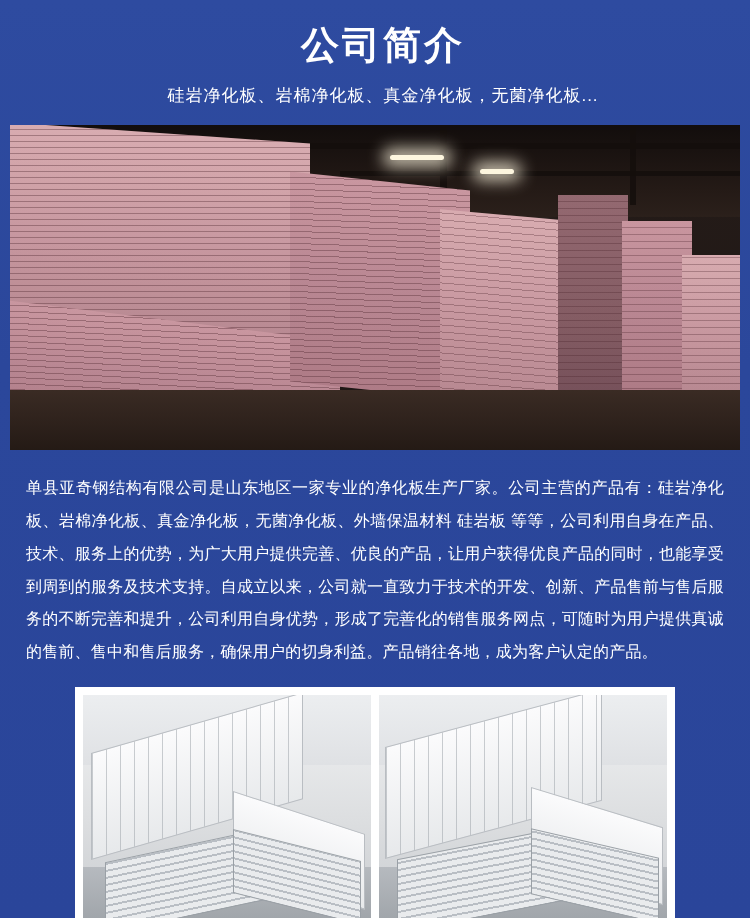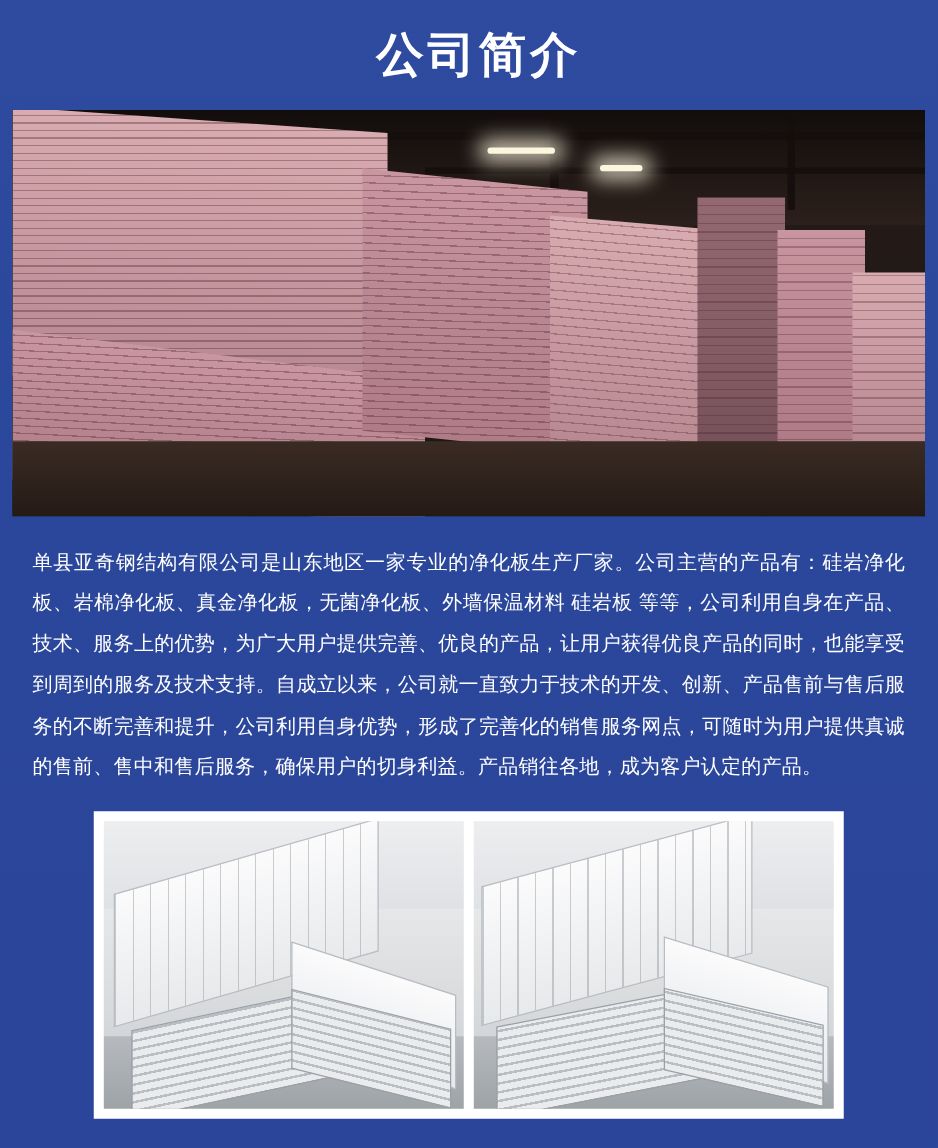--- a/index.html
+++ b/index.html
@@ -173,20 +173,21 @@
     background: linear-gradient(180deg, #eceef0 0%, #dfe1e4 100%);
   }
 </style>
 </head>
 <body>
 
 <div class="page">
 
   <div class="header">
     <div class="header-title">公司简介</div>
+    <div class="header-subtitle">硅岩净化板、岩棉净化板、真金净化板，无菌净化板...</div>
   </div>
 
   <div class="hero-photo">
     <div class="hero-bg"></div>
     <div class="ceiling"></div>
     <div class="rafter" style="top:18px;left:0;width:750px;height:6px;"></div>
     <div class="rafter" style="top:46px;left:330px;width:400px;height:5px;"></div>
     <div class="rafter" style="top:0;left:430px;width:7px;height:92px;"></div>
     <div class="rafter" style="top:0;left:620px;width:6px;height:80px;"></div>
     <div class="lamp" style="top:30px;left:380px;"></div>

